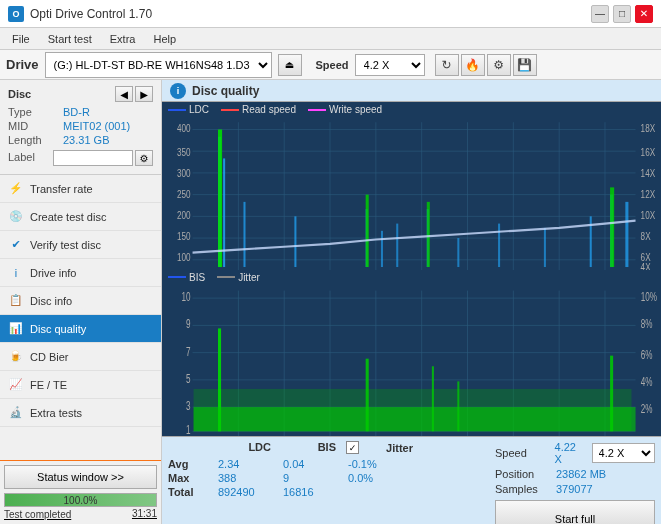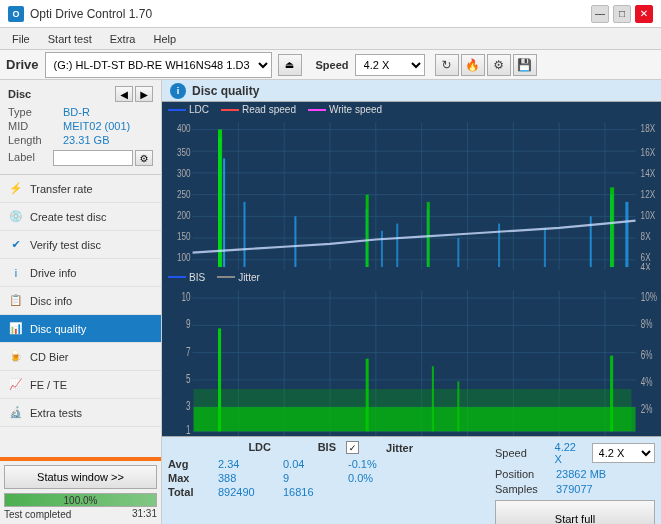--- a/index.html
+++ b/index.html
@@ -226,21 +226,21 @@
       width: 16px; height: 16px;
       display: flex; align-items: center; justify-content: center;
       font-size: 11px;
       flex-shrink: 0;
     }
     .nav-icon.blue { color: #1a7dc4; }
     .nav-icon.white { color: white; }
 
     
     .status-area {
-      border-top: 4px solid #f97316;
+      border-top: 1px solid #f97316;
       padding: 4px;
     }
     .status-btn {
       width: 100%;
       height: 24px;
       background: linear-gradient(to bottom, #f8f8f8, #e0e0e0);
       border: 1px solid #aaa;
       font-size: 11px;
       cursor: pointer;
       display: flex; align-items: center; justify-content: center;
@@ -272,20 +272,21 @@
     }
     .status-time {
       font-size: 10px;
       color: #333;
       text-align: right;
     }
     .status-bottom-row {
       display: flex;
       justify-content: space-between;
       align-items: center;
+      text-decoration: underline;
     }
 
     
     .content-area {
       flex: 1;
       background: #1a3a5c;
       display: flex;
       flex-direction: column;
       overflow: hidden;
     }

